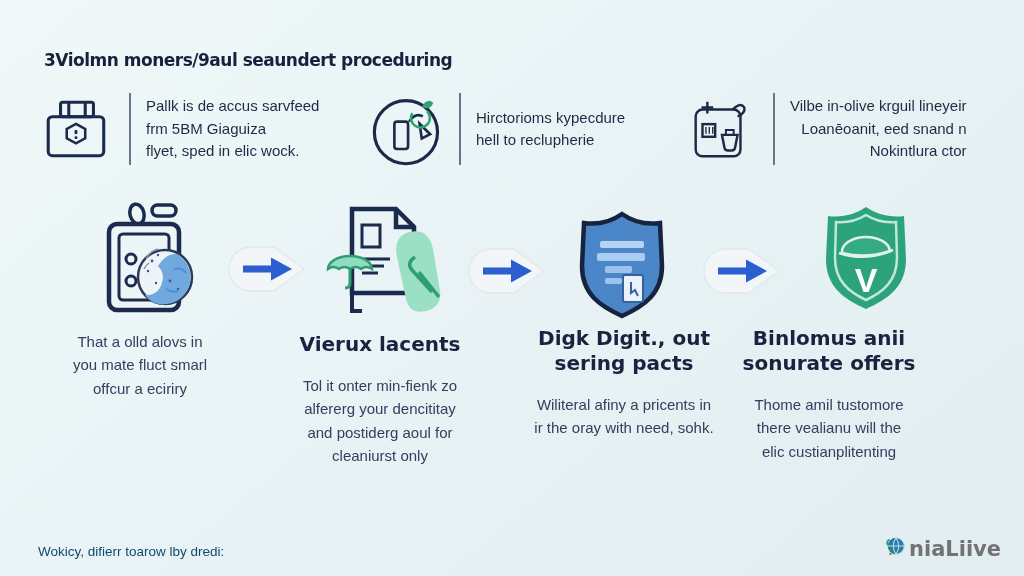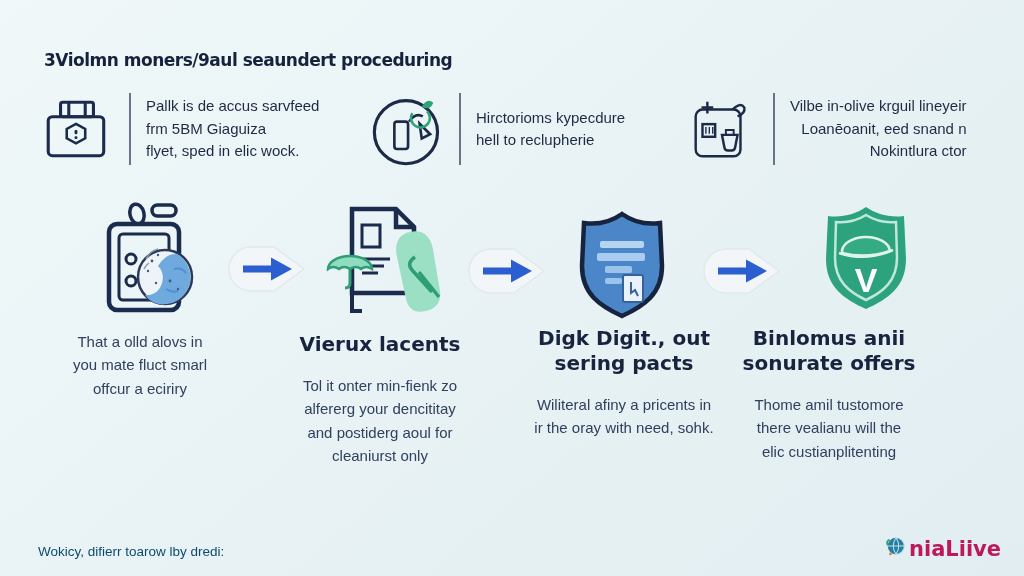--- a/index.html
+++ b/index.html
@@ -48,21 +48,21 @@
   .step-title {
     font-size:20px; font-weight:800; color:#17233f; line-height:1.25;
     white-space:pre-line; font-family:"DejaVu Sans","Liberation Sans",sans-serif;
   }
   .step-body { margin-top:17px; font-size:15px; color:#31405e; line-height:1.55; white-space:pre-line; }
 
   
   .footer-note { position:absolute; left:38px; top:544px; font-size:13.5px; color:#0c4a6e; }
   .brand { position:absolute; left:884px; top:535px; display:flex; align-items:center; gap:1px; }
   .brand-text {
-    font-size:21px; font-weight:800; color:#be185d;
+    font-size:21px; font-weight:800; color:#737373;
     font-family:"DejaVu Sans","Liberation Sans",sans-serif;
   }
 </style>
 </head>
 <body>
 
 <div class="stage">
 
   <div class="title">3Violmn moners/9aul seaundert proceduring</div>
 

